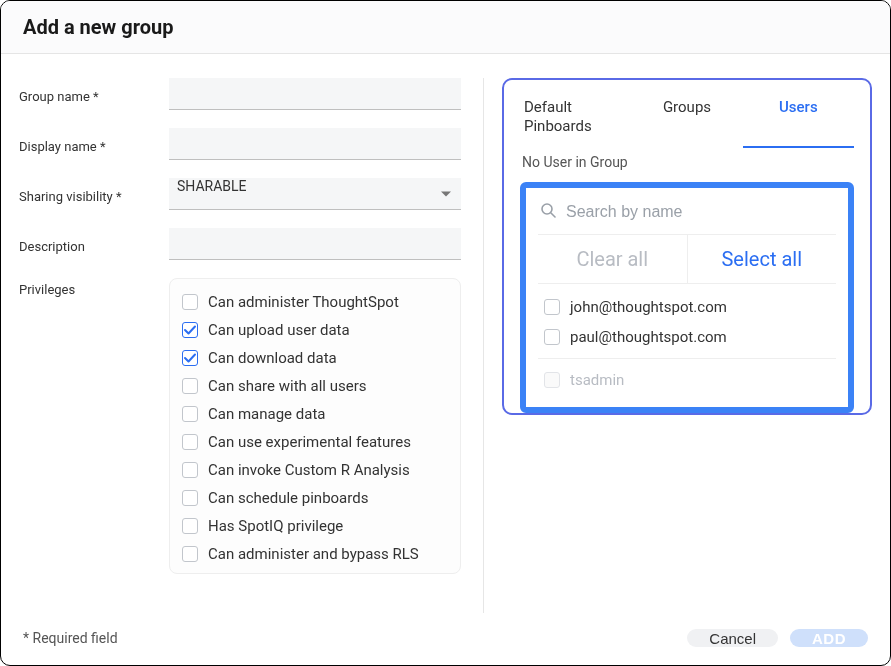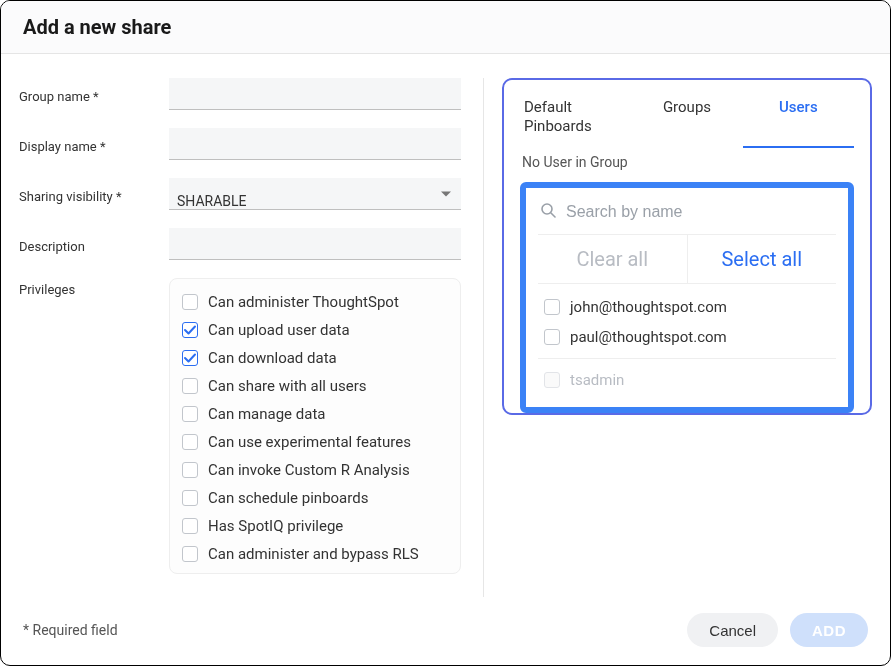--- a/index.html
+++ b/index.html
@@ -75,21 +75,21 @@
     padding: 4px 8px;
     outline: none;
   }
   .select-wrap {
     position: relative;
     width: 100%;
     height: 32px;
     border-bottom: 1px solid #bfbfbf;
     background: #f5f6f7;
     display: flex;
-    align-items: flex-end;
+    align-items: flex-start;
     padding: 0 8px;
     font-size: 14px;
     color: #333;
     cursor: pointer;
   }
   .select-caret {
     position: absolute;
     right: 10px;
     top: 50%;
     transform: translateY(-50%);
@@ -222,21 +222,21 @@
     display: flex;
     align-items: center;
     padding: 10px 22px 18px 22px;
   }
   .required-note {
     font-size: 14px;
     color: #555;
   }
   .footer-spacer { flex: 1; }
   .btn {
-    height: 34px;
+    height: 18px;
     padding: 0 22px;
     border-radius: 17px;
     font-size: 15px;
     border: none;
     cursor: pointer;
     margin-left: 12px;
   }
   .btn-cancel {
     background: #f0f1f3;
     color: #333;
@@ -250,21 +250,21 @@
   .magnify-icon {
     display:inline-block;
   }
 </style>
 </head>
 <body>
 
 <div class="dialog">
 
   <div class="dialog-header">
-    <div class="dialog-title">Add a new share</div>
+    <div class="dialog-title">Add a new group</div>
   </div>
 
   <div class="dialog-body">
 
     <div class="left-col">
 
       <div class="form-row">
         <div class="form-label">Group name *</div>
         <div class="form-input-wrap">
           <input class="text-input" type="text" value="" style="">

